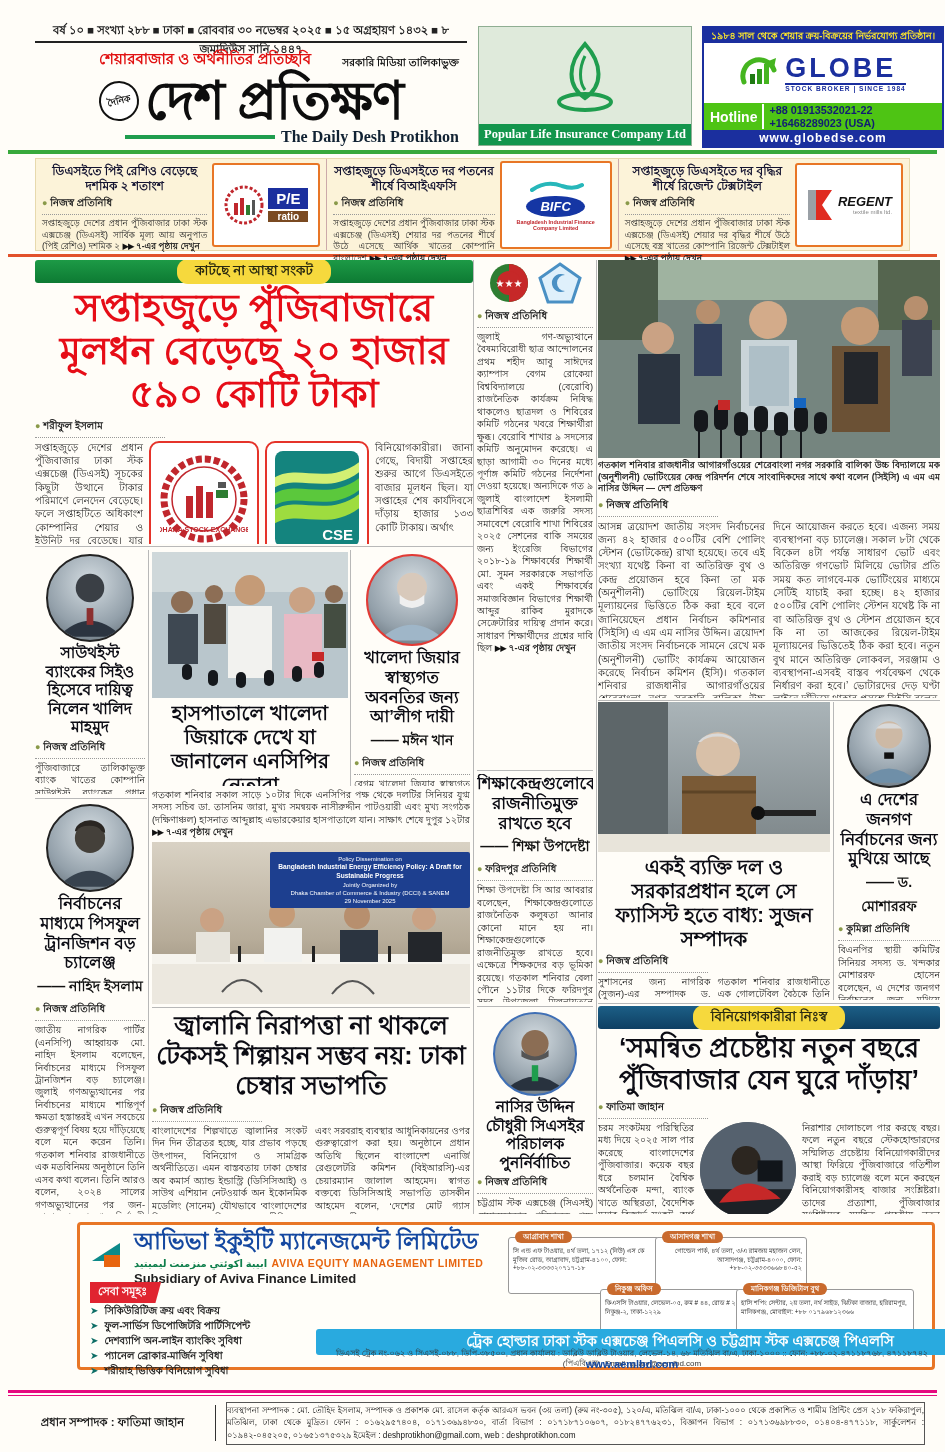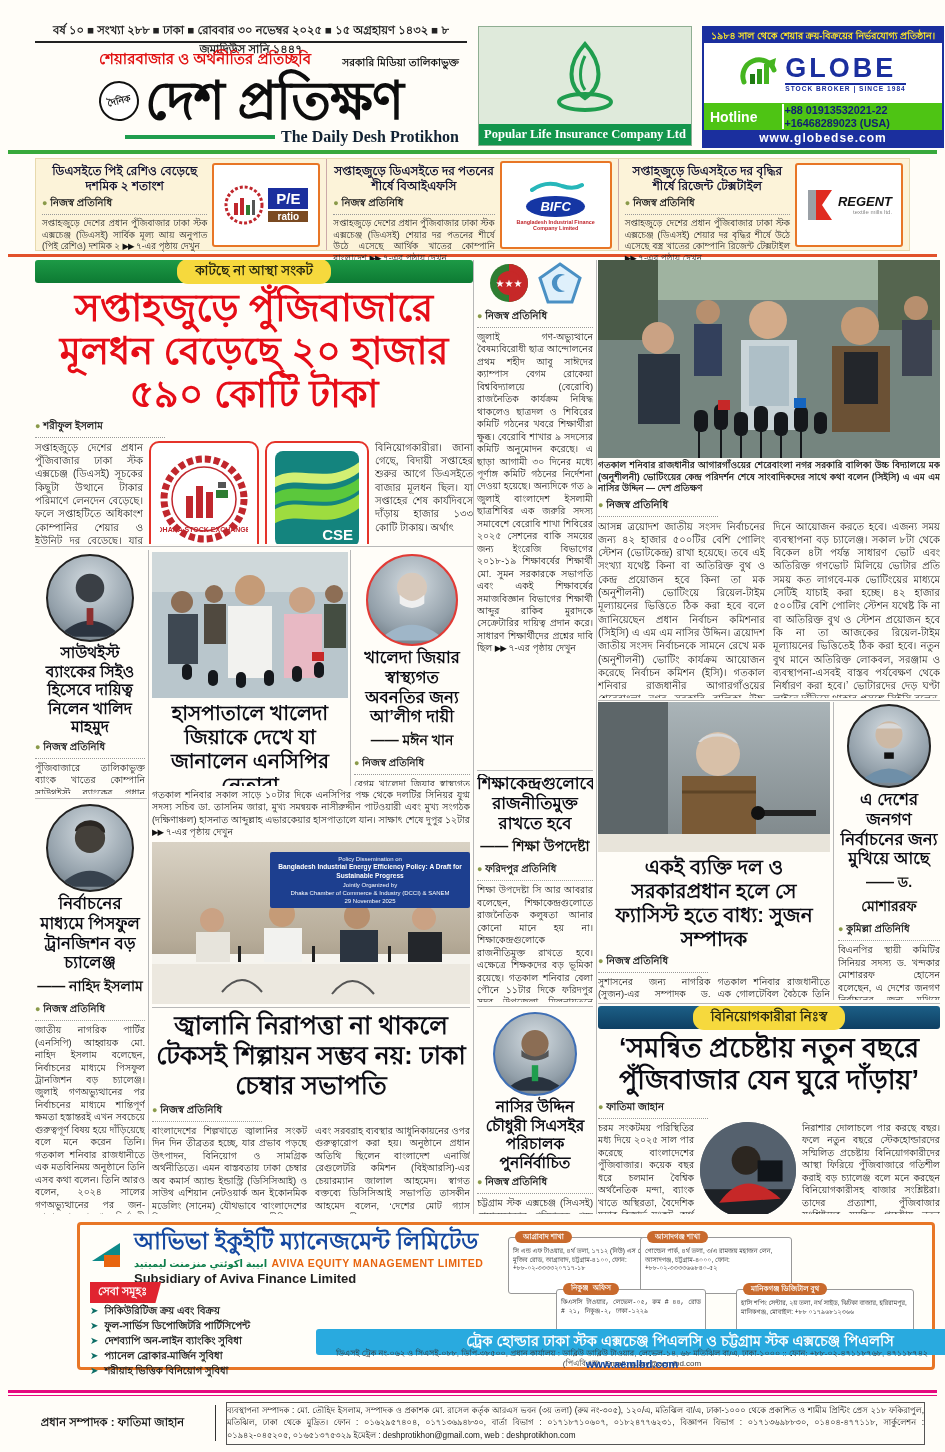--- a/index.html
+++ b/index.html
@@ -4,21 +4,21 @@
 <style>
   html,body{margin:0;padding:0;background:#e8e8e8;}
   .page{position:relative;width:945px;height:1452px;background:#fffdf8;margin:0 auto;
         font-family:"Liberation Sans","DejaVu Sans",sans-serif;color:#1b1b1b;overflow:hidden;}
   .st{position:absolute;}
   .clip{overflow:hidden;}
   .bd{font-size:10px;line-height:1.33;text-align:justify;color:#1d1d1d;}
   .bd9{font-size:9.3px;line-height:1.34;text-align:justify;color:#1d1d1d;}
   .by{font-size:10px;font-weight:bold;color:#222;margin:2px 0 3px;border-bottom:1px dotted #999;padding-bottom:2px;}
   .by .dot{color:#8a9a4a;font-size:9px;}
-  .cont{font-weight:normal;}
+  .cont{font-weight:bold;}
   .cont .ar{color:#111;font-size:8.5px;letter-spacing:-1px;}
   .hl{font-weight:bold;color:#0c0c14;text-align:center;line-height:1.2;}
   .h38{font-size:38px;line-height:1.13;color:#e60d17;font-weight:800;text-align:center;}
   .h28{font-size:27px;}
   .h26{font-size:25px;}
   .h21{font-size:20px;}
   .h17{font-size:16.5px;}
   .h16{font-size:15.5px;}
   .attr{font-weight:bold;font-size:14px;text-align:center;color:#111;margin-top:2px;}
   .vl{background:#b8b8b8;width:1px;}
@@ -47,21 +47,21 @@
   .adPop{background:#dfeadb;border:1px solid #8fae92;display:flex;flex-direction:column;}
   .adPop .lg{flex:1;display:flex;align-items:center;justify-content:center;}
   .adPop .nm{background:#13954c;color:#fff;font-weight:bold;font-size:12.5px;text-align:center;padding:3px 2px;font-family:"Liberation Serif",serif;}
   .adGlobe{border:2px solid #1b2f9e;display:flex;flex-direction:column;background:#fff;}
   .gstrip1{background:#1b2f9e;color:#ffe92a;font-weight:bold;font-size:9.5px;text-align:center;line-height:1.2;padding:2px 2px;}
   .gmid{flex:1;display:flex;align-items:center;justify-content:center;gap:5px;}
   .gword{color:#1b2f9e;font-weight:800;font-size:27px;letter-spacing:3px;line-height:1;}
   .gsub{color:#1b2f9e;font-weight:bold;font-size:6.6px;letter-spacing:1px;border-top:2px solid #1b2f9e;margin-top:1px;}
   .gstrip2{background:#4ec414;display:flex;align-items:center;gap:5px;padding:1px 6px;}
   .ghl{color:#fff;font-weight:bold;font-size:14px;}
-  .gph{color:#101c74;font-weight:800;font-size:10.8px;line-height:1.15;border-left:2px solid #fff;margin-left:20px;}
+  .gph{color:#101c74;font-weight:800;font-size:10.8px;line-height:1.15;border-left:2px solid #fff;padding-left:5px;}
   .gstrip3{background:#1b2f9e;color:#fff;font-weight:bold;font-size:12px;text-align:center;padding:1px;letter-spacing:1px;}
   
   .aviva{border:3px solid #e87626;border-radius:4px;background:#fffef9;}
   .av-bn{color:#1548a0;font-weight:800;font-size:23px;line-height:1;}
   .av-ar{color:#0f7f4c;font-weight:bold;font-size:10px;}
   .av-en{color:#e8650f;font-weight:800;font-size:10.5px;letter-spacing:.5px;}
   .av-sub{color:#222;font-weight:800;font-size:13px;font-family:"Liberation Sans",sans-serif;}
   .ribbon{background:#e02430;color:#fff;font-weight:bold;font-size:11px;padding:1px 14px 1px 8px;display:inline-block;clip-path:polygon(0 0,100% 0,92% 100%,0 100%);}
   .svc{font-size:10px;font-weight:bold;color:#222;line-height:1.5;}
   .svc .bu{color:#0e6e66;margin-right:6px;}
@@ -535,25 +535,25 @@
       <div class="svc"><span class="bu">➤</span><span>ফুল-সার্ভিস ডিপোজিটরি পার্টিসিপেন্ট</span></div>
       <div class="svc"><span class="bu">➤</span><span>দেশব্যাপি অন-লাইন ব্যাংকিং সুবিধা</span></div>
       <div class="svc"><span class="bu">➤</span><span>প্যানেল ব্রোকার-মার্জিন সুবিধা</span></div>
       <div class="svc"><span class="bu">➤</span><span>শরীয়াহ ভিত্তিক বিনিয়োগ সুবিধা</span></div>
     </div>
 
     <div class="branch" style="left:428px;top:12px;width:142px;height:44px;">
       <span class="bh">আগ্রাবাদ শাখা</span>
       <span>সি এন্ড এফ টাওয়ার, ৪র্থ তলা, ১৭১২ (নিউ) এস কে মুজিব রোড, আগ্রাবাদ, চট্টগ্রাম-৪১০০, ফোন: +৮৮-০২-৩৩৩৩২০৭১৭-১৮</span>
     </div>
-    <div class="branch" style="left:560px;top:12px;width:142px;height:44px;">
+    <div class="branch" style="left:575px;top:12px;width:142px;height:44px;text-align:right;">
       <span class="bh">আসাদগঞ্জ শাখা</span>
       <span>গোল্ডেন পার্ক, ৪র্থ তলা, ৩/এ রামজয় মহাজন লেন, আসাদগঞ্জ, চট্টগ্রাম-৪০০০, ফোন: +৮৮-০২-৩৩৩৩৬৬৮৪০-৫২</span>
     </div>
-    <div class="branch" style="left:476px;top:64px;width:140px;height:36px;font-family:Liberation Mono, monospace;">
+    <div class="branch" style="left:520px;top:64px;width:140px;height:36px;">
       <span class="bh">নিকুঞ্জ অফিস</span>
       <span>কিএসসি টাওয়ার, লেভেল-০৫, রুম # ৪৪, রোড # ২১, নিকুঞ্জ-২, ঢাকা-১২২৯</span>
     </div>
     <div class="branch" style="left:656px;top:64px;width:168px;height:36px;">
       <span class="bh">মানিকগঞ্জ ডিজিটাল বুথ</span>
       <span>হাসি শপিং সেন্টার, ২য় তলা, নর্থ সাইড, ঝিটকা বাজার, হরিরামপুর, মানিকগঞ্জ, মোবাইল: +৮৮ ০১৭৯৬৮১২৩৬৬</span>
     </div>
 
     <div class="st cyanbar" style="left:236px;top:104px;width:632px;padding-left:48px;">ট্রেক হোল্ডার ঢাকা স্টক এক্সচেঞ্জ পিএলসি ও চট্টগ্রাম স্টক এক্সচেঞ্জ পিএলসি</div>
     <div class="st adsm" style="left:236px;top:124px;width:632px;">ডিএসই ট্রেক নং-০৬২ ও সিএসই-০৮৮, ডিপি-৩৮৫০০, প্রধান কার্যালয় : ডাব্লিউ ডাব্লিউ টাওয়ার, লেভেল-১৪, ৬৮ মতিঝিল বা/এ, ঢাকা-১০০০ :: ফোন: +৮৮-০২-৪৭১১৮৭৬৮, ৪৭১১৮৭৪২ (পিএবিএক্স), Email: quary@aemlbd.com</div>

